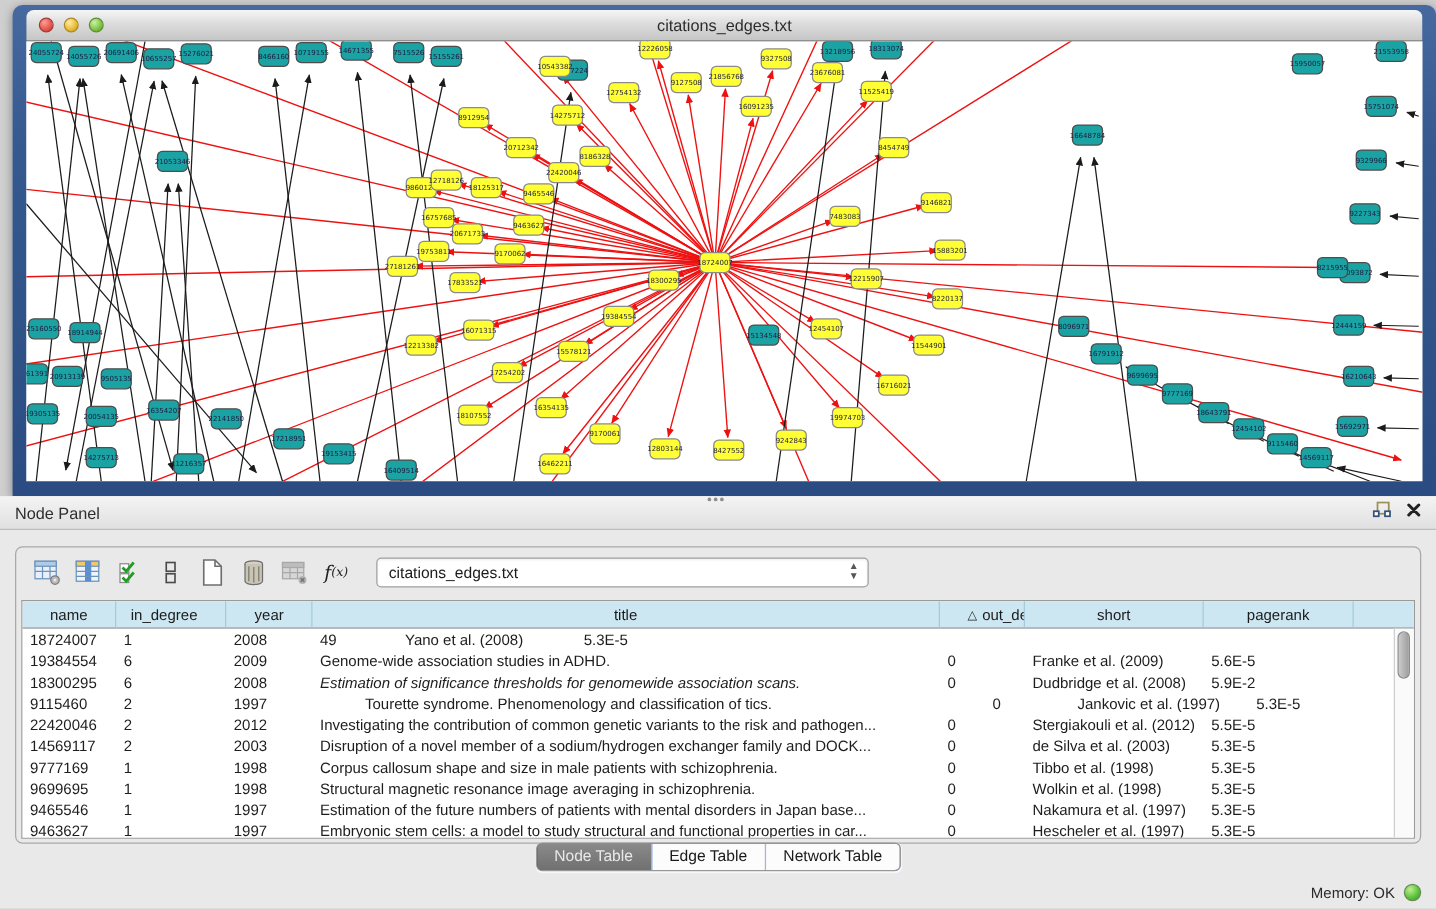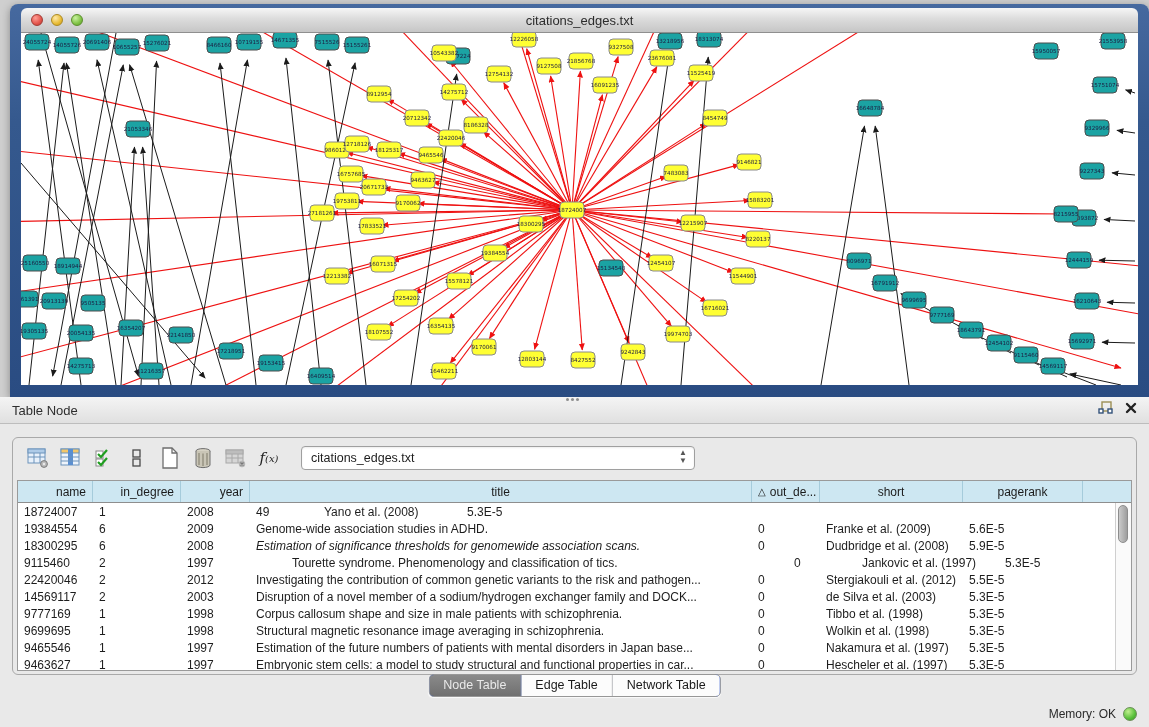--- a/index.html
+++ b/index.html
@@ -66,21 +66,21 @@
     font-size:8px;color:#555;}
 
   .tablewrap{
     position:absolute;left:4px;right:4px;top:42px;bottom:3px;
     background:#ffffff;border:1px solid #9a9a9a;overflow:hidden;
   }
   .thead{display:flex;height:21px;background:#cde7f2;border-bottom:1px solid #8e8e8e;}
   .th{
     box-sizing:border-box;font-size:12px;color:#1b1b1b;
     border-right:1px solid #a5cbdb;display:flex;align-items:center;
-    padding:0 6px;white-space:nowrap;overflow:hidden;
+    padding:0 22px;white-space:nowrap;overflow:hidden;
   }
   .th.right{justify-content:flex-end;}
   .th.center{justify-content:center;}
   .th .sort{margin-right:4px;font-size:10px;color:#222;}
   .tr{display:flex;height:17px;background:#fff;}
   .td{
     box-sizing:border-box;font-size:12px;color:#1d1d1d;padding:0 6px;
     white-space:nowrap;overflow:hidden;display:flex;align-items:center;
   }
   .vscroll{
@@ -627,21 +627,21 @@
         </g>
       </svg>
   </div>
 </div>
 
 <div id="table-panel">
   <div class="tp-header">
     <span class="grip">
         <i></i>
       </span>
-    <span class="tp-title">Table Node</span>
+    <span class="tp-title">Node Panel</span>
     <span class="tp-actions">
       <span>
         <svg width="15" height="14" viewBox="0 0 15 14">
           <rect x="4" y="1" width="9" height="9" fill="none" stroke="#9c8f55" stroke-width="1.4"></rect>
           <rect x="1" y="8" width="4" height="4" fill="#fff" stroke="#33527a" stroke-width="1.4"></rect>
           <rect x="10" y="8" width="4" height="4" fill="#fff" stroke="#33527a" stroke-width="1.4"></rect>
         </svg>
       </span>
       <span>
         <svg width="12" height="12" viewBox="0 0 12 12">
@@ -760,21 +760,21 @@
             <div class="td" style="width: 143px;">Franke et al. (2009)</div>
             <div class="td" style="width: 120px;">5.6E-5</div>
           </div>
           <div class="tr">
             <div class="td" style="width: 75px;">18300295</div>
             <div class="td" style="width: 88px;">6</div>
             <div class="td" style="width: 69px;">2008</div>
             <div class="td" style="width: 502px; font-style: italic;">Estimation of significance thresholds for genomewide association scans.</div>
             <div class="td" style="width: 68px;">0</div>
             <div class="td" style="width: 143px;">Dudbridge et al. (2008)</div>
-            <div class="td" style="width: 120px;">5.9E-5</div>
+            <div class="td" style="width: 120px;">5.9E-2</div>
           </div>
           <div class="tr">
             <div class="td" style="width: 75px;">9115460</div>
             <div class="td" style="width: 88px;">2</div>
             <div class="td" style="width: 69px;">1997</div>
             <div class="td" style="width: 502px; margin-left: 36px;">Tourette syndrome. Phenomenology and classification of tics.</div>
             <div class="td" style="width: 68px;">0</div>
             <div class="td" style="width: 143px;">Jankovic et al. (1997)</div>
             <div class="td" style="width: 120px;">5.3E-5</div>
           </div>

